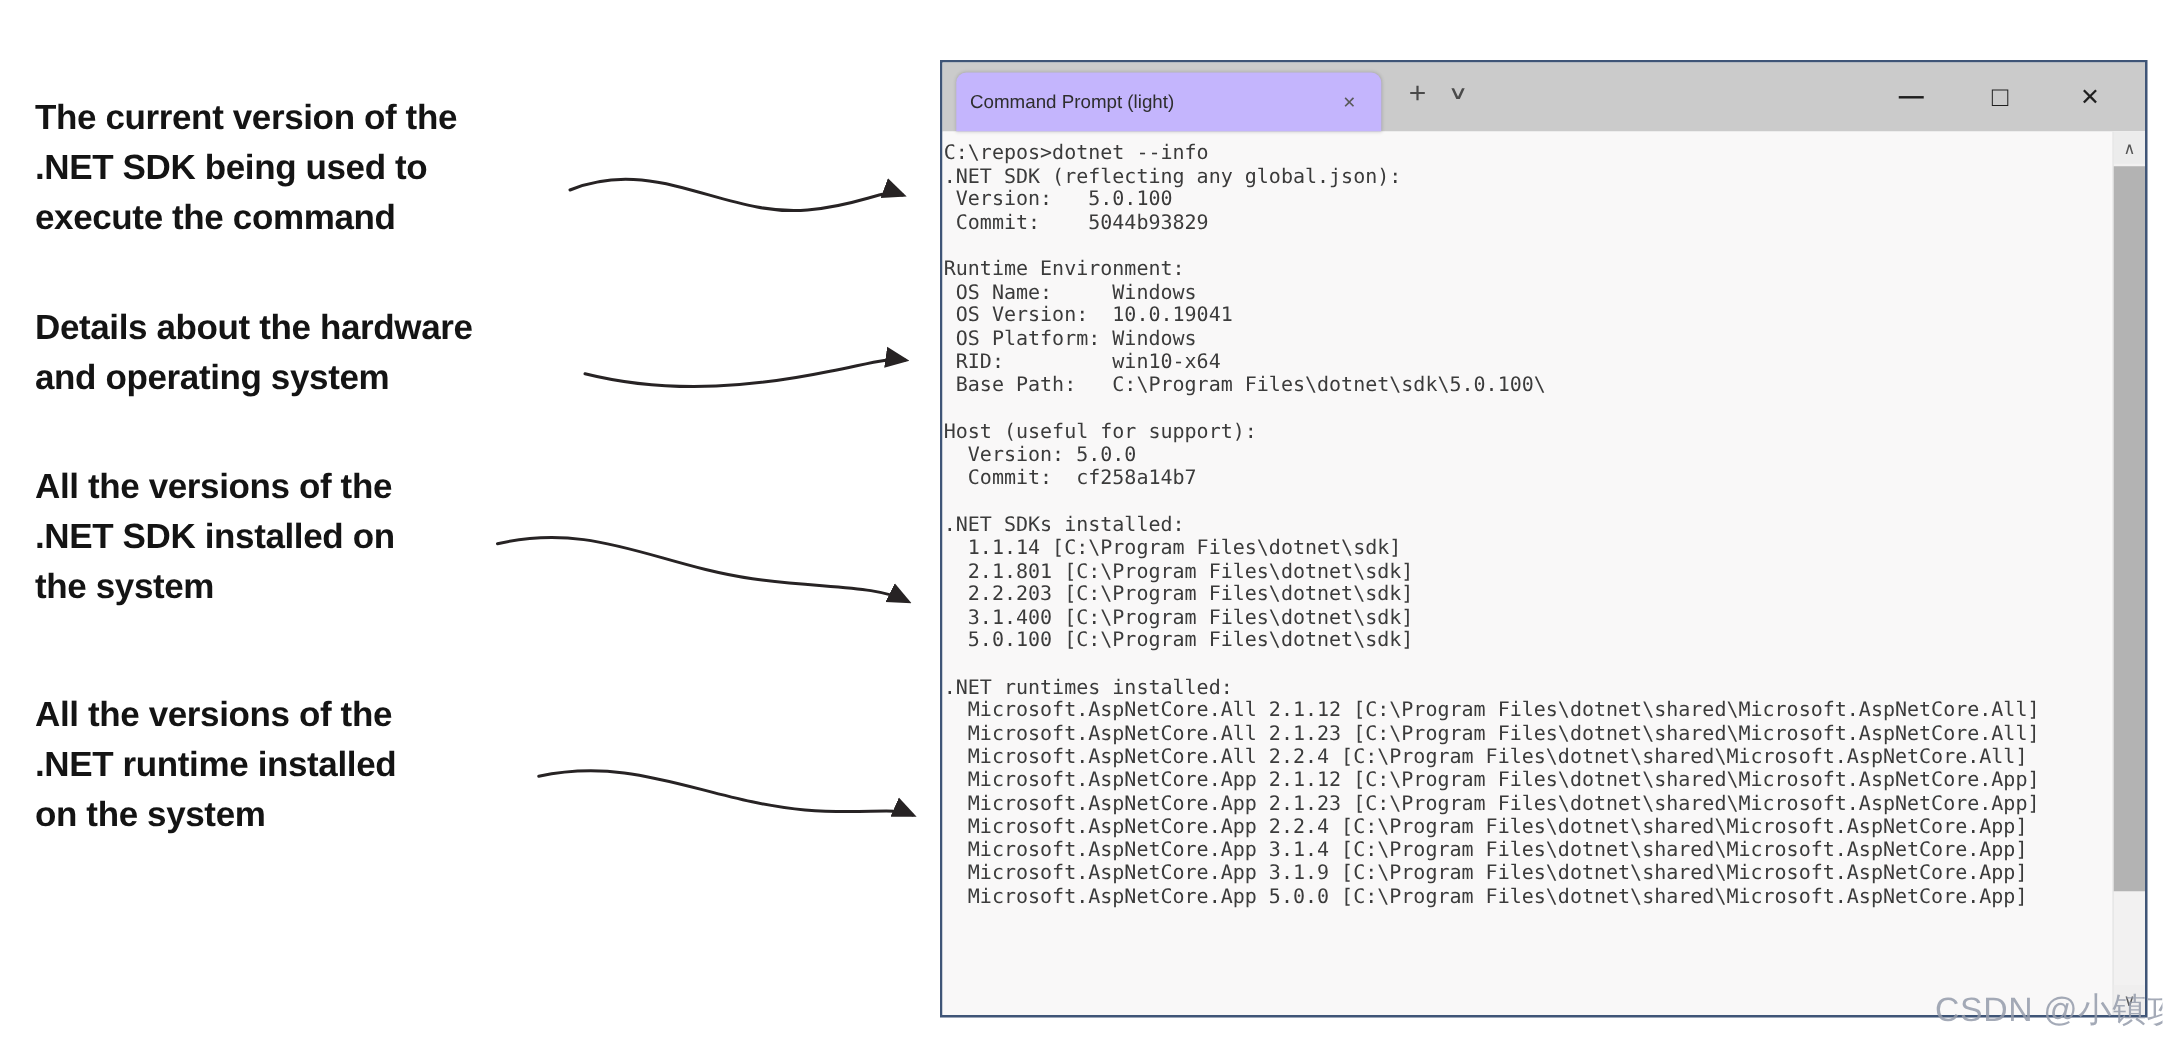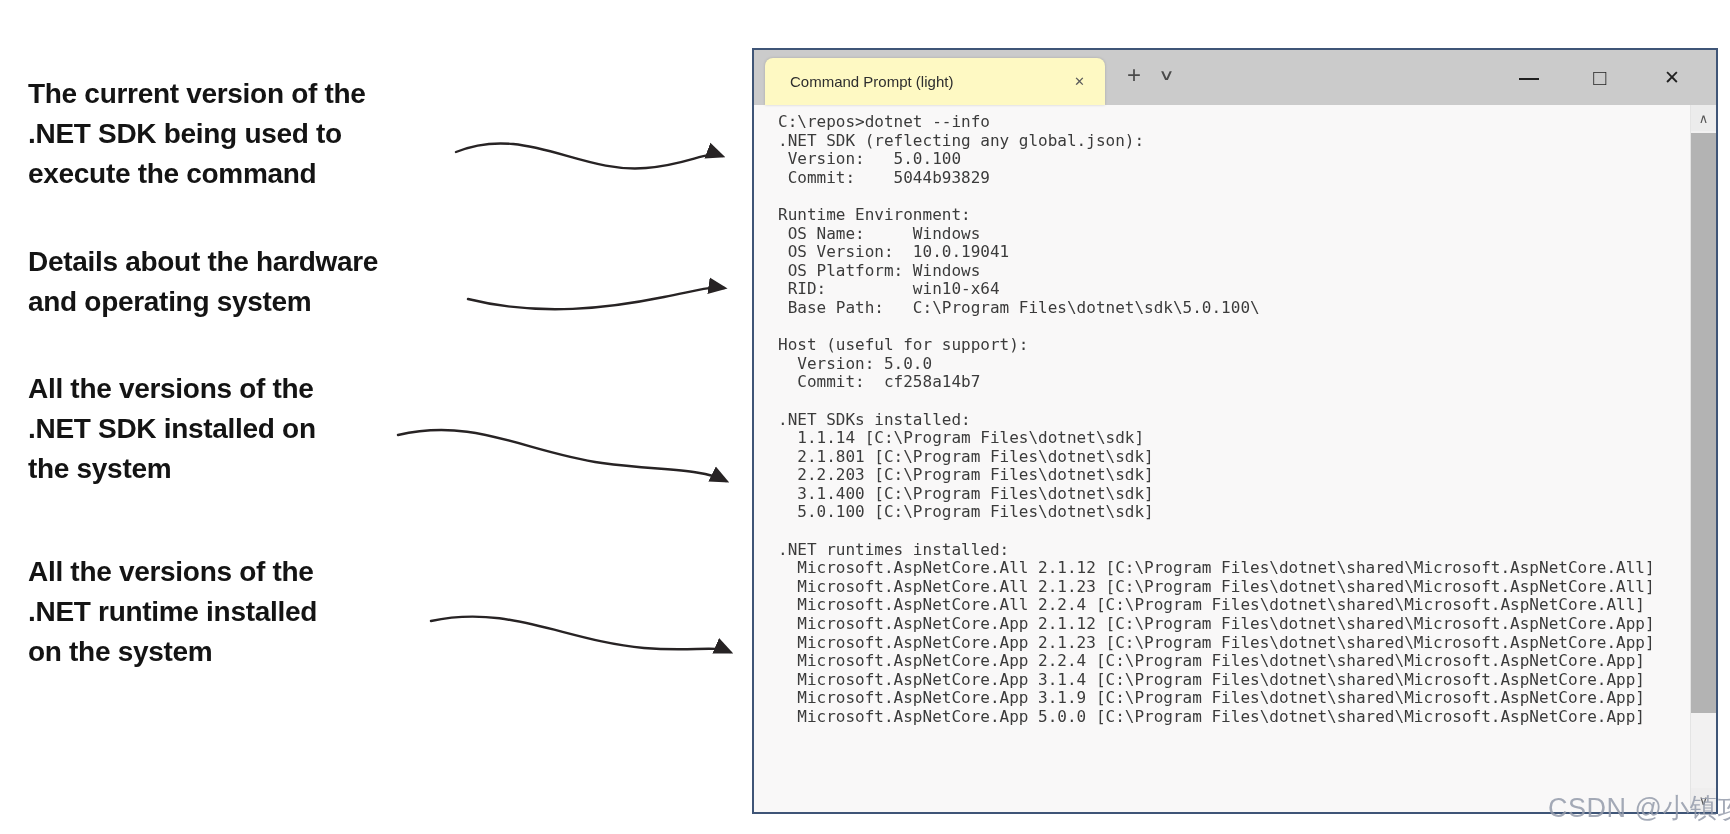--- a/index.html
+++ b/index.html
@@ -22,40 +22,40 @@
             pointer-events:none; }
   .arrows path.flow { stroke:#272324; stroke-width:2.4; fill:none; stroke-linecap:round; }
 
   
   .term-window { position:absolute; left:752px; top:48px; width:966px; height:766px;
                  border:2px solid #3f5577; background:#f9f8f8;
                  display:flex; flex-direction:column; }
 
   .titlebar { height:55px; background:#cbcbcb; display:flex; align-items:flex-end;
               flex:0 0 auto; position:relative; }
-  .tab { width:340px; height:47px; margin-left:11px; background:#fef9c3;
+  .tab { width:340px; height:47px; margin-left:11px; background:#c4b5fd;
          border-radius:8px 8px 0 0; display:flex; align-items:center;
-         padding:0 14px 0 25px; box-shadow:0 0 3px rgba(0,0,0,.18); }
+         padding:0 14px 0 11px; box-shadow:0 0 3px rgba(0,0,0,.18); }
   .tab-title { font-size:15px; color:#2e2e2e; flex:1;
                white-space:nowrap; overflow:hidden; }
   .tab-close { font-size:13px; color:#5a5a5a; padding:2px 6px; cursor:default; }
   .tb-btn { color:#4a4a4a; font-size:19px; line-height:19px; align-self:center;
             margin-bottom:6px; padding:4px 10px; }
   .tb-plus { margin-left:12px; font-size:24px; }
   .tb-chev { font-size:15px; transform:scaleX(1.5); }
   .win-controls { position:absolute; right:30px; top:0; height:55px;
                   display:flex; align-items:center; gap:44px; }
   .win-btn { color:#1f1f1f; text-align:center; width:28px; }
   .win-min { font-size:20px; font-weight:bold; letter-spacing:-2px; }
   .win-max { font-size:22px; }
   .win-close { font-size:19px; }
 
   
   .term-body { flex:1 1 auto; display:flex; min-height:0; background:#f9f8f8; }
-  .term-content { flex:1; padding:8px 4px 0 24px; overflow:hidden;
+  .term-content { flex:1; padding:8px 4px 0 1px; overflow:hidden;
                   font-family:"DejaVu Sans Mono","Liberation Mono",monospace;
                   font-size:16px; line-height:18.6px; color:#3b3b3b;
                   white-space:pre; }
 
   .scrollbar { flex:0 0 26px; background:#f2f1f1; position:relative;
                border-left:1px solid #e4e4e4; }
   .scroll-btn { position:absolute; left:0; width:100%; height:26px;
                 background:#ececec; color:#555; font-size:13px;
                 display:flex; align-items:center; justify-content:center; }
   .scroll-btn.up { top:0; }

